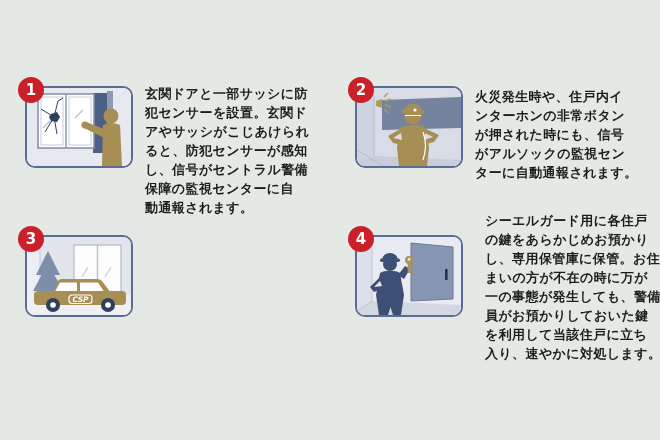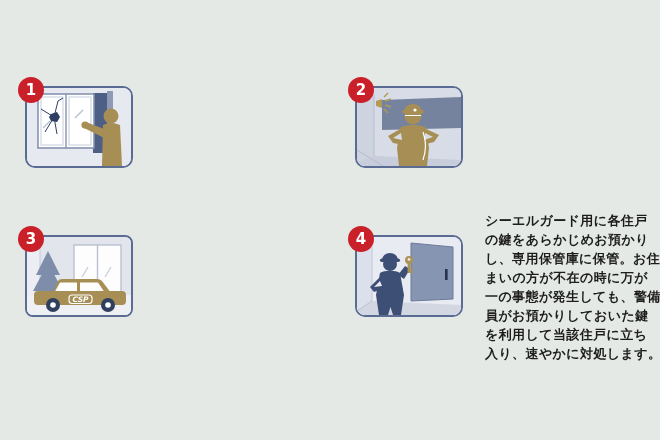--- a/index.html
+++ b/index.html
@@ -41,21 +41,21 @@
     font-size:13px;
     font-weight:700;
     line-height:19px;
     letter-spacing:0.4px;
     color:#1d1d1b;
     white-space:pre-line;
   }
   
   #box1{left:25px;top:86px;}   #badge1{left:18px;top:77px;}
   #box2{left:355px;top:86px;}  #badge2{left:348px;top:77px;}
-  #box3{left:25px;top:235px;border-radius:8px;}  #badge3{left:18px;top:226px;}
+  #box3{left:25px;top:235px;}  #badge3{left:18px;top:226px;}
   #box4{left:355px;top:235px;} #badge4{left:348px;top:226px;}
   #text1{left:145px;top:84px;}
   #text2{left:475px;top:87px;}
   #text3{left:145px;top:233px;}
   #text4{left:485px;top:211px;}
 </style>
 </head>
 <body>
 
 <div class="canvas">
@@ -82,20 +82,27 @@
       <line x1="27" y1="29" x2="18" y2="44" stroke="#2e3f63" stroke-width="1"></line>
       <line x1="27" y1="29" x2="30" y2="46" stroke="#2e3f63" stroke-width="1"></line>
       <line x1="31" y1="13" x2="36" y2="10" stroke="#2e3f63" stroke-width="1"></line>
 
       <circle cx="84" cy="28" r="7.5" fill="#a78e55"></circle>
       <path d="M76,37 Q84,33 93,37 L95,78 L75,78 Z" fill="#a78e55"></path>
       <path d="M77,41 C70,38 64,36 59,34 L57,40 C63,43 70,46 77,50 Z" fill="#a78e55"></path>
       <circle cx="58" cy="37" r="3.6" fill="#a78e55"></circle>
     </svg>
   </div>
+  <div class="panel-text" id="text1">玄関ドアと一部サッシに防
+犯センサーを設置。玄関ド
+アやサッシがこじあけられ
+ると、防犯センサーが感知
+し、信号がセントラル警備
+保障の監視センターに自
+動通報されます。</div>
 
   <div class="badge" id="badge2">2</div>
   <div class="illo-box" id="box2">
     <svg viewBox="0 0 104 78">
       <rect x="0" y="0" width="104" height="78" fill="#d8dce6"></rect>
 
       <polygon points="0,0 17,7 17,78 0,78" fill="#cdd3df"></polygon>
       <line x1="17" y1="7" x2="17" y2="78" stroke="#b4bccd" stroke-width="1"></line>
 
       <polygon points="25,12 104,9 104,40 25,42" fill="#75839f"></polygon>
@@ -115,20 +122,25 @@
       <line x1="48" y1="27.5" x2="64" y2="27.5" stroke="#ffffff" stroke-width="1.2"></line>
       <circle cx="58" cy="22" r="1.6" fill="#ffffff"></circle>
       <path d="M43,40 C47,36 65,36 69,40 L72,60 L70,78 L42,78 L40,60 Z" fill="#a78e55"></path>
       <polygon points="67,40 82,47 77,54 65,57" fill="#a78e55"></polygon>
       <polygon points="68,45 76,49 67,52" fill="#d8dce6"></polygon>
       <polygon points="45,40 31,48 36,55 47,57" fill="#a78e55"></polygon>
       <polygon points="44,45 36,50 45,52" fill="#d8dce6"></polygon>
       <path d="M66,44 C69,52 69,63 66,72" stroke="#ffffff" stroke-width="1.2" fill="none"></path>
     </svg>
   </div>
+  <div class="panel-text" id="text2">火災発生時や、住戸内イ
+ンターホンの非常ボタン
+が押された時にも、信号
+がアルソックの監視セン
+ターに自動通報されます。</div>
 
   <div class="badge" id="badge3">3</div>
   <div class="illo-box" id="box3">
     <svg viewBox="0 0 104 78">
       <rect x="0" y="0" width="104" height="78" fill="#e2e5ec"></rect>
       <rect x="0" y="58" width="104" height="20" fill="#eef0f4"></rect>
       <rect x="0" y="0" width="13" height="58" fill="#eceef3"></rect>
       <line x1="13" y1="0" x2="13" y2="58" stroke="#c3c9d6" stroke-width="1"></line>
 
       <rect x="47" y="8" width="47" height="50" fill="#fdfdfe" stroke="#b9c0d0" stroke-width="1.4"></rect>

